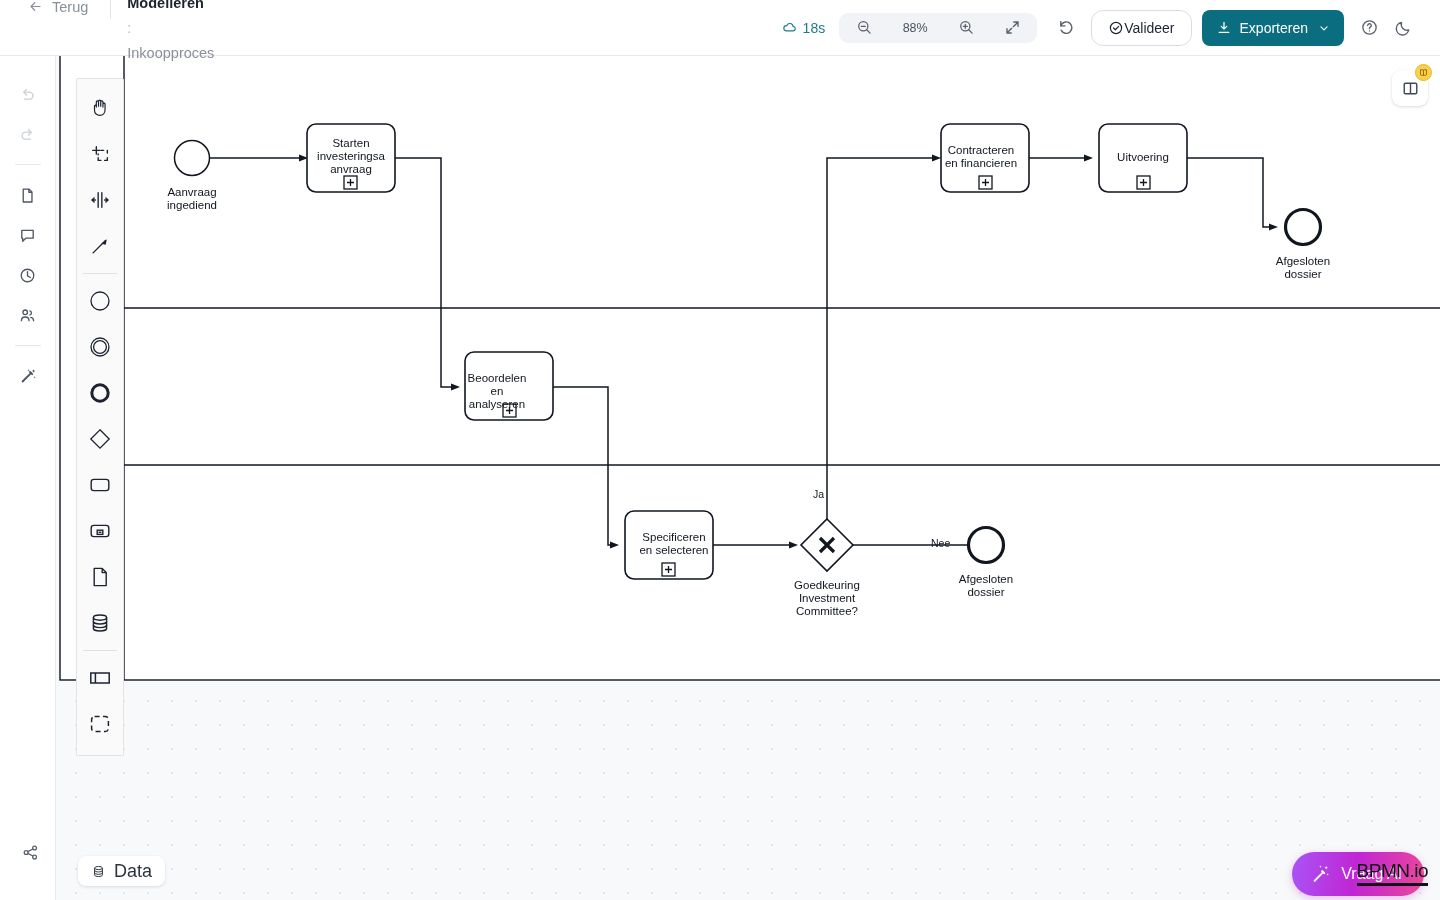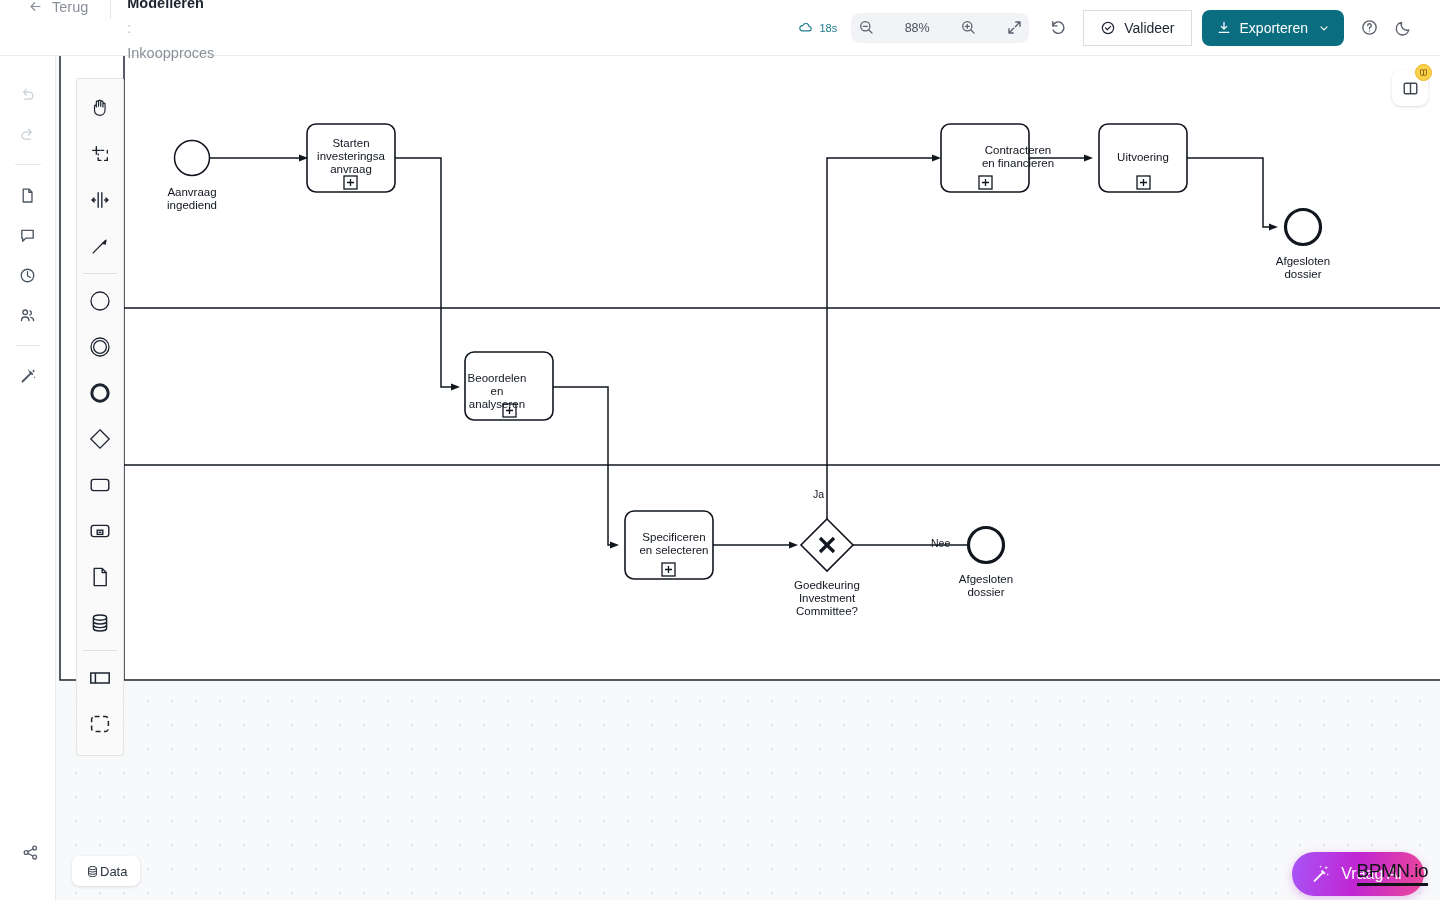--- a/index.html
+++ b/index.html
@@ -30,40 +30,40 @@
   .crumb-main { font-size: 14.5px; font-weight: bold; color: #1d2430; }
   .crumb-sep { font-size: 14px; color: #b4b9c1; }
   .crumb-sub { font-size: 14.5px; color: #8a9099; }
 
   .tb-right {
     margin-left: auto; display: flex; align-items: center;
     gap: 0; padding-right: 20px;
   }
   .save-state {
     display:flex; align-items:center; gap: 6px;
-    color:#1b7b8c; font-size: 11px; margin-right: 14px;
+    color:#1b7b8c; font-size: 14px; margin-right: 14px;
   }
   .zoom-pill {
     display:flex; align-items:center; gap: 16px;
     background:#f1f3f6; border-radius: 9px; height: 30px;
-    padding: 0 0; margin-right: 12px;
+    padding: 0 10px; margin-right: 12px;
   }
   .zoom-pill .zbtn {
     width: 30px; height: 30px; display:flex; align-items:center; justify-content:center;
     cursor:pointer; color:#5a616c;
   }
   .zoom-val { font-size: 12.5px; color:#4a525e; padding: 0 6px; min-width: 40px; text-align:center; }
   .icon-btn {
     width: 34px; height: 34px; display:flex; align-items:center; justify-content:center;
     cursor:pointer; color:#5a616c; border-radius: 7px;
   }
   .validate-btn {
-    display:flex; align-items:center; gap: 8px;
+    display:flex; align-items:center; 
     height: 36px; padding: 0 16px; margin-left: 8px;
-    border: 1px solid #d9dde3; border-radius: 0;
+    border: 1px solid #d9dde3; border-radius: 12px;
     background:#fff; color:#1d2430; font-size: 14px; cursor:pointer;
   }
   .export-btn {
     display:flex; align-items:center; gap: 8px;
     height: 36px; padding: 0 14px; margin-left: 10px;
     background:#0a6e80; border-radius: 8px;
     color:#fff; font-size: 14px; font-weight: 500; cursor:pointer;
   }
   .export-btn .caret { margin-left: 2px; }
 
@@ -115,26 +115,26 @@
   }
   .panel-badge {
     position:absolute; right: 8px; top: 8px;
     width: 17px; height:17px; border-radius:50%;
     background:#fbd14b; border:1px solid #e8b726;
     display:flex; align-items:center; justify-content:center;
     font-size: 10px; color:#8a6410; z-index: 26;
   }
 
   .data-btn {
-    position:absolute; left: 16px; bottom: 14px;
-    display:flex; align-items:center; 
+    position:absolute; left: 22px; bottom: 14px;
+    display:flex; align-items:center; gap: 8px;
     height: 30px; padding: 0 13px;
     background:#fff; border-radius: 8px;
     box-shadow: 0 1px 3px rgba(20,25,35,.14);
-    font-size: 13px; color:#2c3440; cursor:pointer; z-index: 25;
+    font-size: 18px; color:#2c3440; cursor:pointer; z-index: 25;
   }
   .ai-btn {
     position:absolute; right: 16px; bottom: 4px;
     display:flex; align-items:center; gap: 9px;
     height: 44px; padding: 0 22px 0 18px;
     background: linear-gradient(100deg,#a855f7 0%,#c026d3 48%,#ec4899 100%);
     border-radius: 999px; color:#fff; font-size: 16px;
     box-shadow: 0 3px 10px rgba(180,50,200,.28);
     cursor:pointer; z-index: 25;
   }
@@ -483,21 +483,21 @@
   <div class="bp-label" style="left:409px; top:316px; width:64px;">
     <div>Beoordelen en</div>
     <div>analyseren</div>
   </div>
 
   <div class="bp-label" style="left:569px; top:475px; width:88px;padding-left:10px;">
     <div>Specificeren</div>
     <div>en selecteren</div>
   </div>
 
-  <div class="bp-label" style="left:922px; top:88px; width:80px;">
+  <div class="bp-label" style="left:885px; top:88px; width:80px;">
     <div>Contracteren</div>
     <div>en financieren</div>
   </div>
 
   <div class="bp-label" style="left:1043px; top:95px; width:88px;">
     <div>Uitvoering</div>
   </div>
 
   <div class="bp-label" style="left:1197px; top:199px; width:100px;">
     <div>Afgesloten</div>

